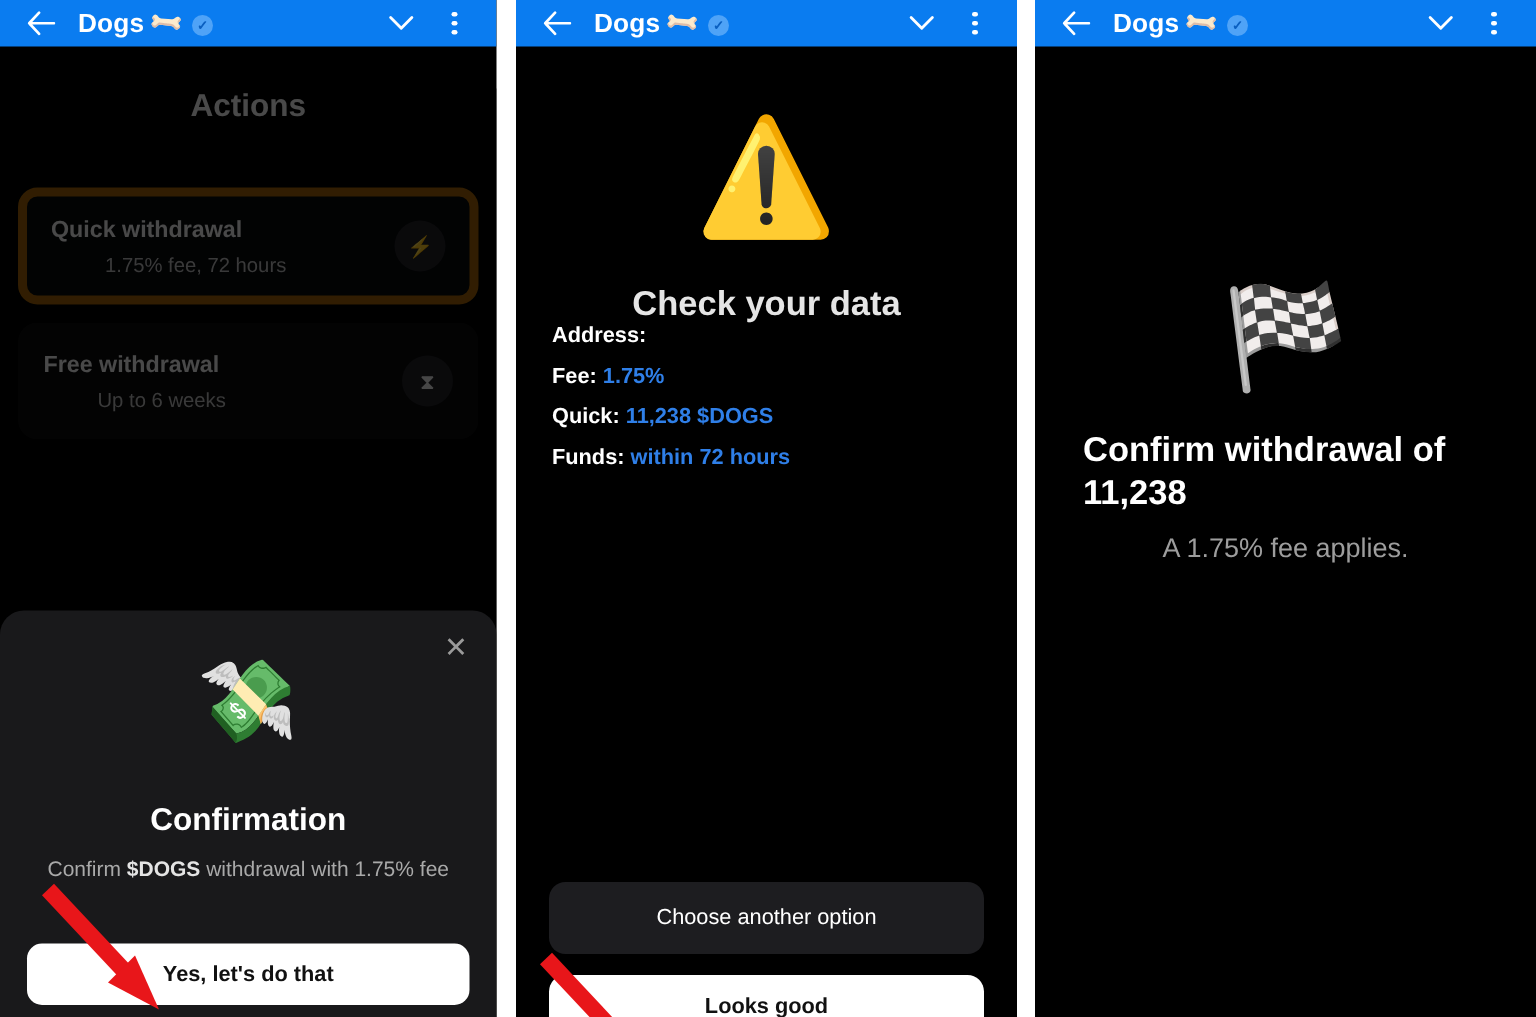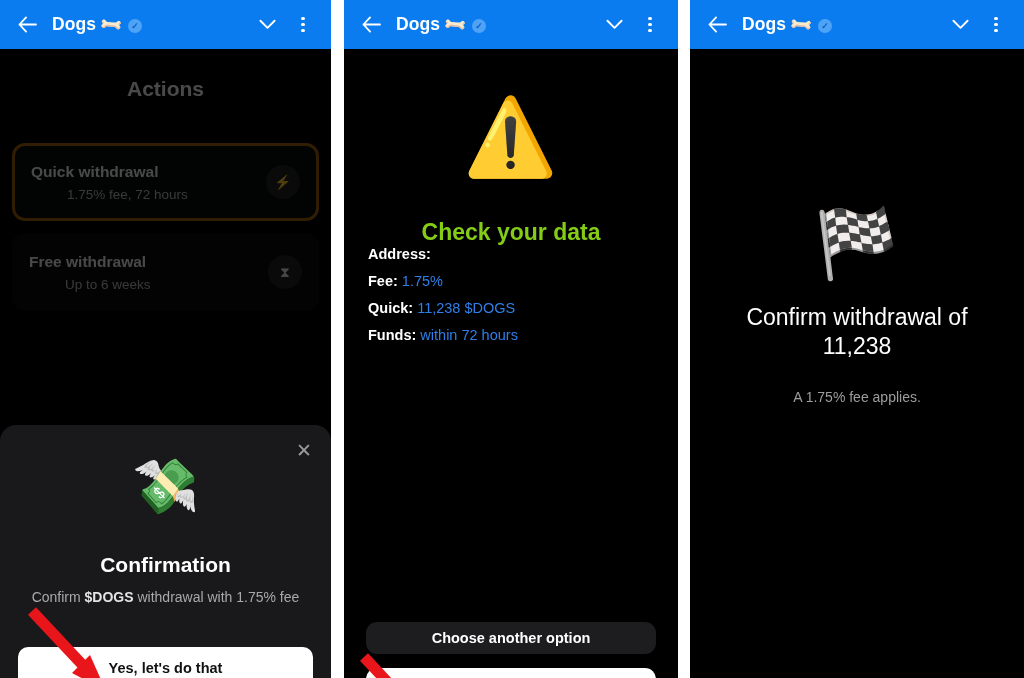--- a/index.html
+++ b/index.html
@@ -27,21 +27,21 @@
     flex: 0 0 auto;
   }
   .phone-1 { width: 331px; }
   .gap { flex: 0 0 13px; background: #ffffff; height: 678px; }
   .phone-2 { width: 334px; }
   .gap2 { flex: 0 0 12px; background: #ffffff; height: 678px; }
   .phone-3 { width: 334px; }
 
   
   .appbar {
-    height: 49px;
+    height: 31px;
     background: #0a7cf0;
     display: flex;
     align-items: center;
     padding: 0 14px;
     position: relative;
     z-index: 5;
   }
   .appbar-back {
     width: 26px; height: 26px;
     display: flex; align-items: center; justify-content: center;
@@ -90,21 +90,21 @@
     border-radius: 13px;
     padding: 14px 16px;
     height: 78px;
     display: flex;
     align-items: center;
     justify-content: space-between;
     margin-bottom: 12px;
     border: 1px solid transparent;
   }
   .opt-card.selected {
-    border: 3px solid #a16207;
+    border: 6px solid #a16207;
     background: #080a0d;
   }
   .opt-text { display: flex; flex-direction: column; gap: 6px; }
   .opt-title { font-size: 15.5px; font-weight: bold; color: #f0f0f0; }
   .opt-sub { font-size: 13.5px; color: #bdbdbd; margin-left: 36px; }
   .opt-ico {
     width: 34px; height: 34px; border-radius: 50%;
     background: #222226;
     display: flex; align-items: center; justify-content: center;
     font-size: 14px; color: #e8e8e8;
@@ -160,40 +160,40 @@
     font-family: "Liberation Sans", sans-serif;
   }
 
   
   .s2-body { position: relative; height: 631px; background: #000; padding: 0 22px; }
   .s2-emoji {
     text-align: center; font-size: 76px; line-height: 1;
     margin-top: 50px; height: 92px;
   }
   .s2-title {
-    text-align: center; font-size: 23px; font-weight: bold; color: #84cc16;
-    margin-top: 28px;
+    text-align: center; font-size: 23px; font-weight: bold; color: #e5e5e5;
+    margin-top: 16px;
   }
   .kv-list { padding-left: 2px; }
   .kv-row {
     font-size: 14.5px; font-weight: bold;
     color: #ffffff;
     margin-bottom: 11px;
     white-space: nowrap;
   }
-  .kv-row .v { color: #2f7fe8; font-weight: normal; }
+  .kv-row .v { color: #2f7fe8; font-weight: bold; }
 
   .btn-secondary {
     position: absolute;
     left: 22px; right: 22px; bottom: 76px;
-    height: 32px;
+    height: 48px;
     background: #1d1d20;
     border-radius: 11px;
     display: flex; align-items: center; justify-content: center;
-    font-size: 14.5px; font-weight: bold; color: #ffffff;
+    font-size: 14.5px; font-weight: normal; color: #ffffff;
     cursor: pointer; border: none;
     font-family: "Liberation Sans", sans-serif;
   }
   .btn-primary-2 {
     position: absolute;
     left: 22px; right: 22px; bottom: 20px;
     height: 42px;
     background: #ffffff;
     border-radius: 11px;
     display: flex; align-items: center; justify-content: center;
@@ -202,31 +202,30 @@
     font-family: "Liberation Sans", sans-serif;
   }
 
   
   .s3-body { position: relative; height: 631px; background: #000; padding: 0 24px; }
   .s3-emoji {
     text-align: center; font-size: 68px; line-height: 1;
     margin-top: 160px; height: 84px;
   }
   .s3-title {
-    text-align: center;
-    font-size: 23px; font-weight: normal; color: #ffffff;
+    font-size: 23px; font-weight: bold; color: #ffffff;
     line-height: 1.28;
     margin-top: 10px;
     padding: 0 8px;
   }
   .s3-sub {
     text-align: center;
-    font-size: 14px; color: #9d9d9d;
+    font-size: 18px; color: #9d9d9d;
     line-height: 1.55;
-    margin-top: 25px;
+    margin-top: 8px;
   }
 
   
   .arrow { position: absolute; pointer-events: none; z-index: 9; }
 </style>
 </head>
 <body>
 
 <div class="screens">
 

